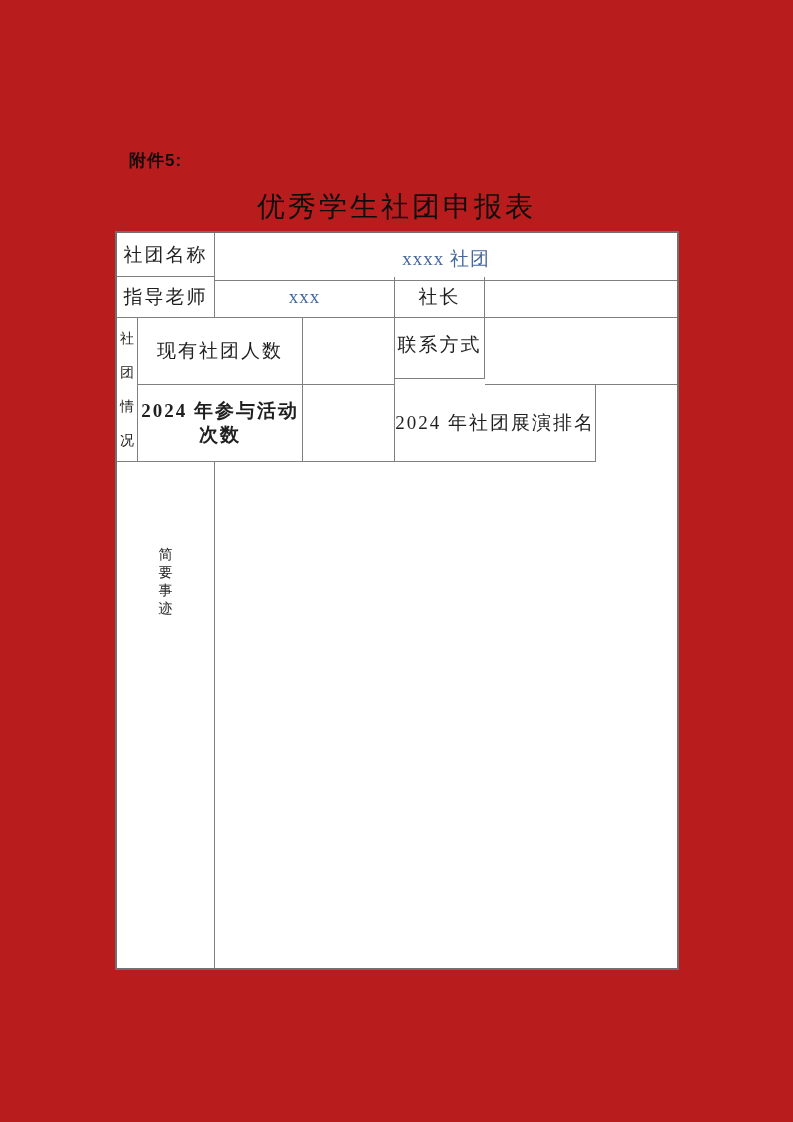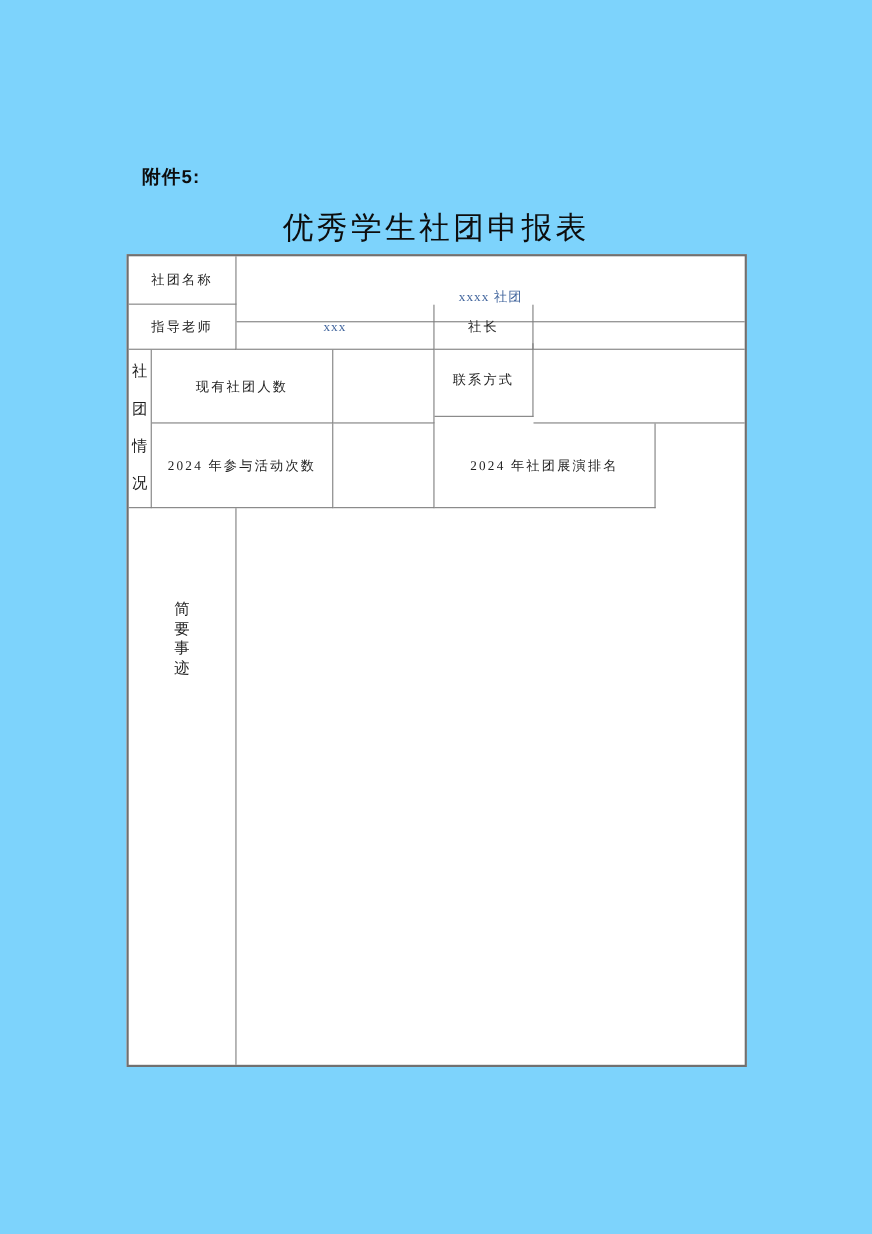--- a/index.html
+++ b/index.html
@@ -4,21 +4,21 @@
 <style>
   html, body {
     margin: 0;
     padding: 0;
     background: #ffffff;
   }
   .page {
     position: relative;
     width: 793px;
     height: 1122px;
-    background: #7dd3fc;
+    background: #b91c1c;
     font-family: "Liberation Serif", serif;
     color: #1f1f1f;
     overflow: hidden;
   }
   .attachment {
     position: absolute;
     left: 129px;
     top: 149px;
     font-family: "Liberation Sans", sans-serif;
     font-weight: bold;
@@ -45,54 +45,54 @@
     height: 735px;
     border: 2px solid #707070;
     background: #ffffff;
   }
   .cell {
     position: absolute;
     box-sizing: border-box;
     display: flex;
     align-items: center;
     justify-content: center;
-    font-size: 12px;
+    font-size: 19px;
     letter-spacing: 2px;
     color: #1f1f1f;
     line-height: 1.25;
     text-align: center;
   }
   .br { border-right: 1px solid #7f7f7f; }
   .bb { border-bottom: 1px solid #7f7f7f; }
   .val {
     color: #44679e;
     letter-spacing: 1px;
   }
   .vert {
     white-space: pre-line;
     letter-spacing: 0;
   }
   
   .c-name-l  { left: 0;     top: 0;     width: 98px;  height: 44px; }
-  .c-name-v  { left: 98px;  top: 16px;     width: 462px; height: 44px; }
+  .c-name-v  { left: 98px;  top: 4px;     width: 462px; height: 44px; }
   
   .c-adv-l   { left: 0;     top: 44px;  width: 98px;  height: 41px; }
   .c-adv-v   { left: 98px;  top: 44px;  width: 180px; height: 41px; }
   .c-pres-l  { left: 278px; top: 44px;  width: 90px;  height: 41px; }
   .c-pres-v  { left: 368px; top: 44px;  width: 192px; height: 41px; }
   
   .c-info    { left: 0;     top: 85px;  width: 21px;  height: 144px;
                font-size: 14px; line-height: 34px; }
   
   .c-mem-l   { left: 21px;  top: 85px;  width: 165px; height: 67px; }
   .c-mem-v   { left: 186px; top: 85px;  width: 92px;  height: 67px; }
   .c-con-l   { left: 278px; top: 79px;  width: 90px;  height: 67px; }
   .c-con-v   { left: 368px; top: 85px;  width: 192px; height: 67px; }
   
-  .c-act-l   { left: 21px;  top: 152px; width: 165px; height: 77px; }
+  .c-act-l   { left: 21px;  top: 152px; width: 165px; height: 77px; font-weight: bold; }
   .c-act-v   { left: 186px; top: 152px; width: 92px;  height: 77px; }
   .c-rank-l  { left: 278px; top: 152px; width: 201px; height: 77px; }
   .c-rank-v  { left: 479px; top: 152px; width: 81px;  height: 77px; }
   
   .c-deeds-l { left: 0;     top: 229px; width: 98px;  height: 506px;
                align-items: flex-start; padding-top: 84px;
                font-size: 14px; line-height: 18px; }
   .c-deeds-v { left: 98px;  top: 229px; width: 462px; height: 506px; }
 </style>
 </head>

